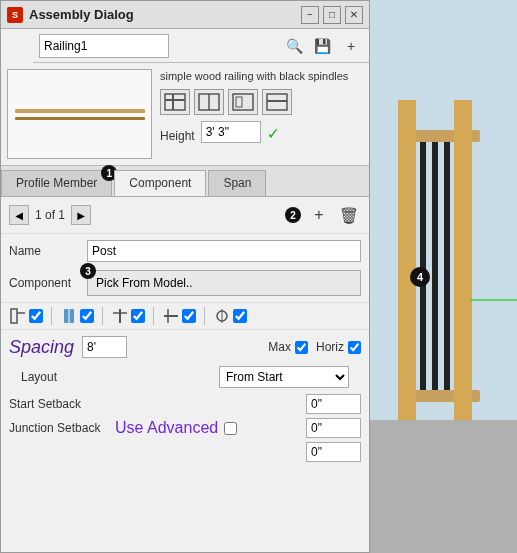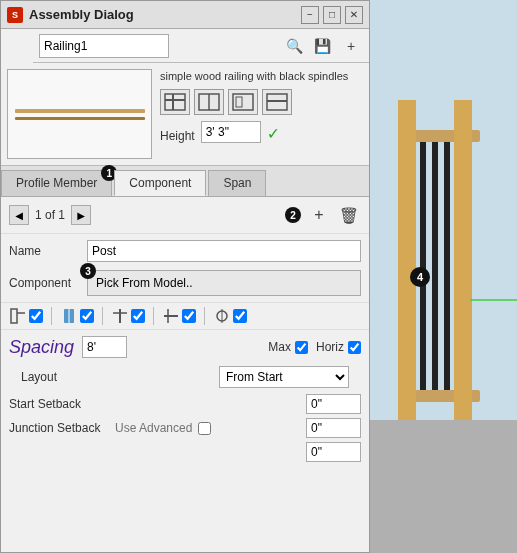--- a/index.html
+++ b/index.html
@@ -445,22 +445,22 @@
     }
 
     .setback-mid {
       display: flex;
       align-items: center;
       gap: 6px;
       flex: 1;
     }
 
     .use-advanced-label {
-      font-size: 12px;
-      color: #737373;
+      font-size: 16px;
+      color: #6d28d9;
     }
 
     
     .scene-area {
       flex: 1;
       background: #87CEEB;
       position: relative;
       overflow: hidden;
     }
 

